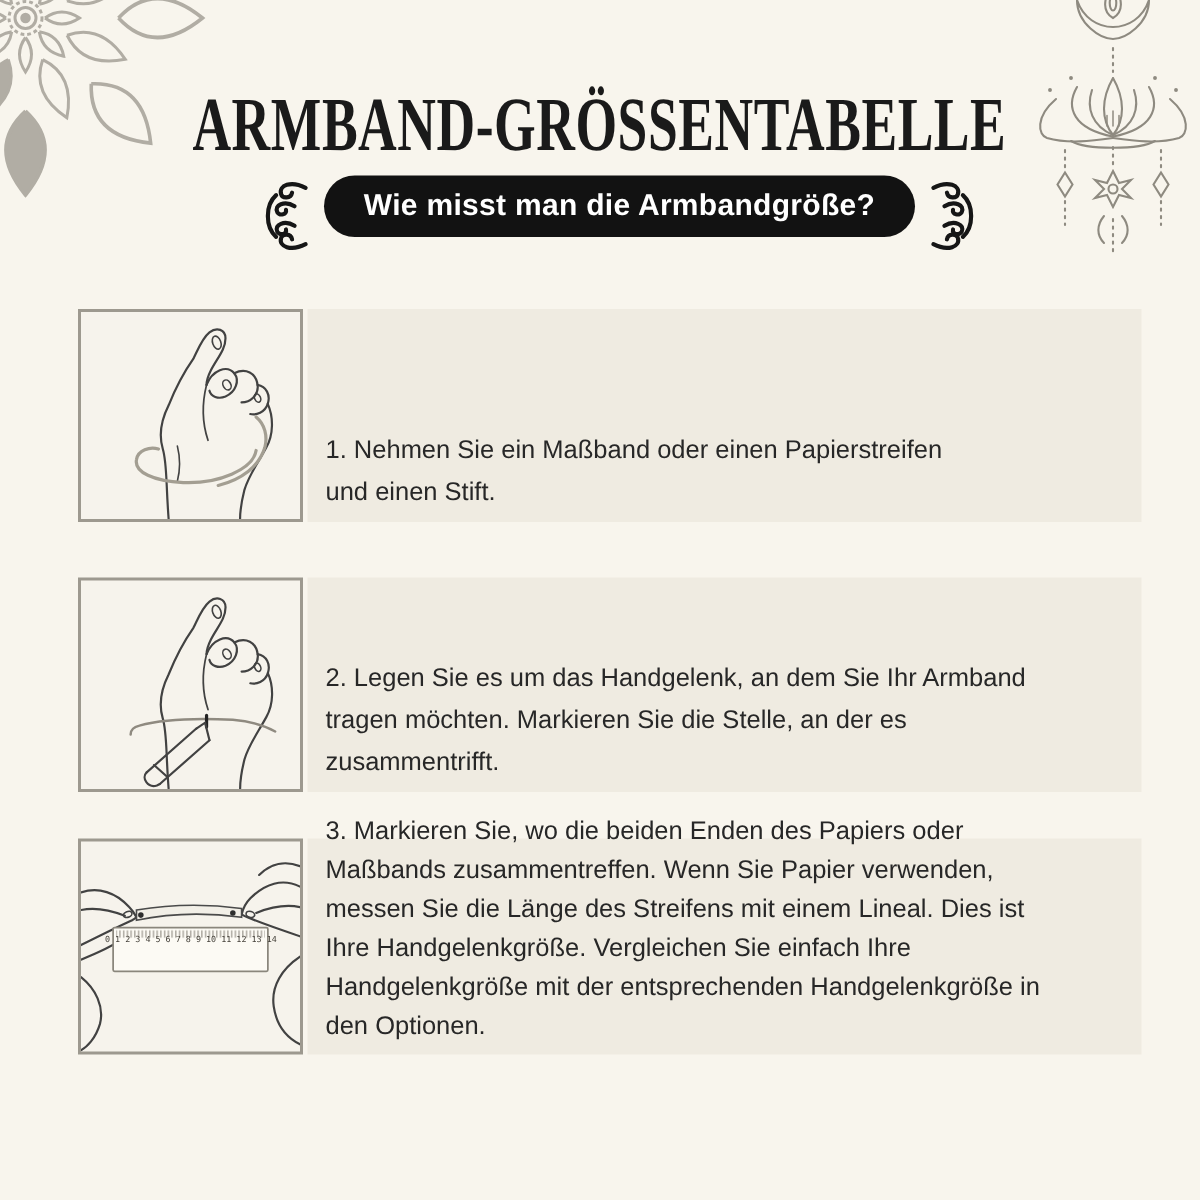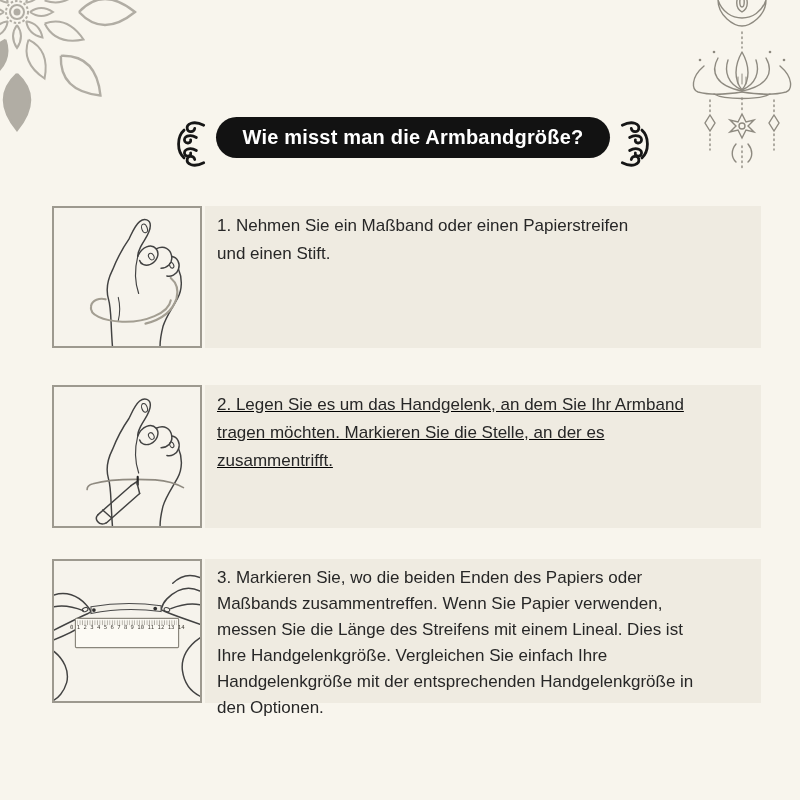--- a/index.html
+++ b/index.html
@@ -33,32 +33,32 @@
     padding:0 27px;border-radius:22px;
     background:#121212;color:#ffffff;
     font-size:20px;font-weight:700;letter-spacing:.2px;
     white-space:nowrap;
   }
   .flourish{width:36px;height:54px;}
   .flourish.right{transform:scaleX(-1);}
   
   .step{position:absolute;left:52px;width:709px;display:flex;}
   #step1{top:206px;height:142px;}
-  #step2{top:385px;height:143px;text-decoration:underline;}
+  #step2{top:385px;height:143px;}
   #step3{top:559px;height:144px;}
   .illus-box{
     flex:0 0 150px;width:150px;box-sizing:border-box;
     background:#f6f3ec;border:2px solid #9d998f;
     position:relative;
   }
   .illus-box svg{display:block;width:100%;height:100%;}
   .panel{
     flex:1;margin-left:3px;box-sizing:border-box;
     background:#efebe1;
-    display:flex;align-items:flex-start;
+    display:flex;align-items:flex-end;
     padding:6px 16px 6px 12px;
   }
   .step-text{
     margin:0;color:#272727;
     font-size:17px;line-height:28px;
     white-space:pre-line;
   }
   #step3 .step-text{font-size:17px;line-height:26px;}
   
   .ruler-numbers{
@@ -143,20 +143,23 @@
 
       <path d="M58,114 L62,122 L70,120 L64,126 L70,132 L62,130 L58,138 L54,130 L46,132 L52,126 L46,120 L54,122 Z"></path>
       <circle cx="58" cy="126" r="3"></circle>
 
       <path d="M52,144 C47,150 47,157 52,162"></path>
       <path d="M64,144 C69,150 69,157 64,162"></path>
       <line x1="58" y1="146" x2="58" y2="170" stroke-dasharray="1.5 3.5"></line>
     </g>
   </svg>
 
+  <h1 class="title">
+    <span>ARMBAND-GRÖSSENTABELLE</span>
+  </h1>
 
   <div class="badge-row">
     <svg class="flourish" viewBox="0 0 44 62" aria-hidden="true">
       <g stroke="#161616" fill="none" stroke-width="3.4" stroke-linecap="round">
         <path d="M40,8 C28,2 18,6 20,13 C21,17 28,17 29,12"></path>
         <path d="M31,23 C23,18 14,22 17,28 C19,31 25,30 24,26"></path>
         <path d="M16,14 C7,22 7,40 16,48"></path>
         <path d="M31,39 C23,34 14,38 17,44 C19,47 25,46 24,42"></path>
         <path d="M40,54 C28,60 18,56 20,49 C21,45 28,45 29,50"></path>
       </g>

